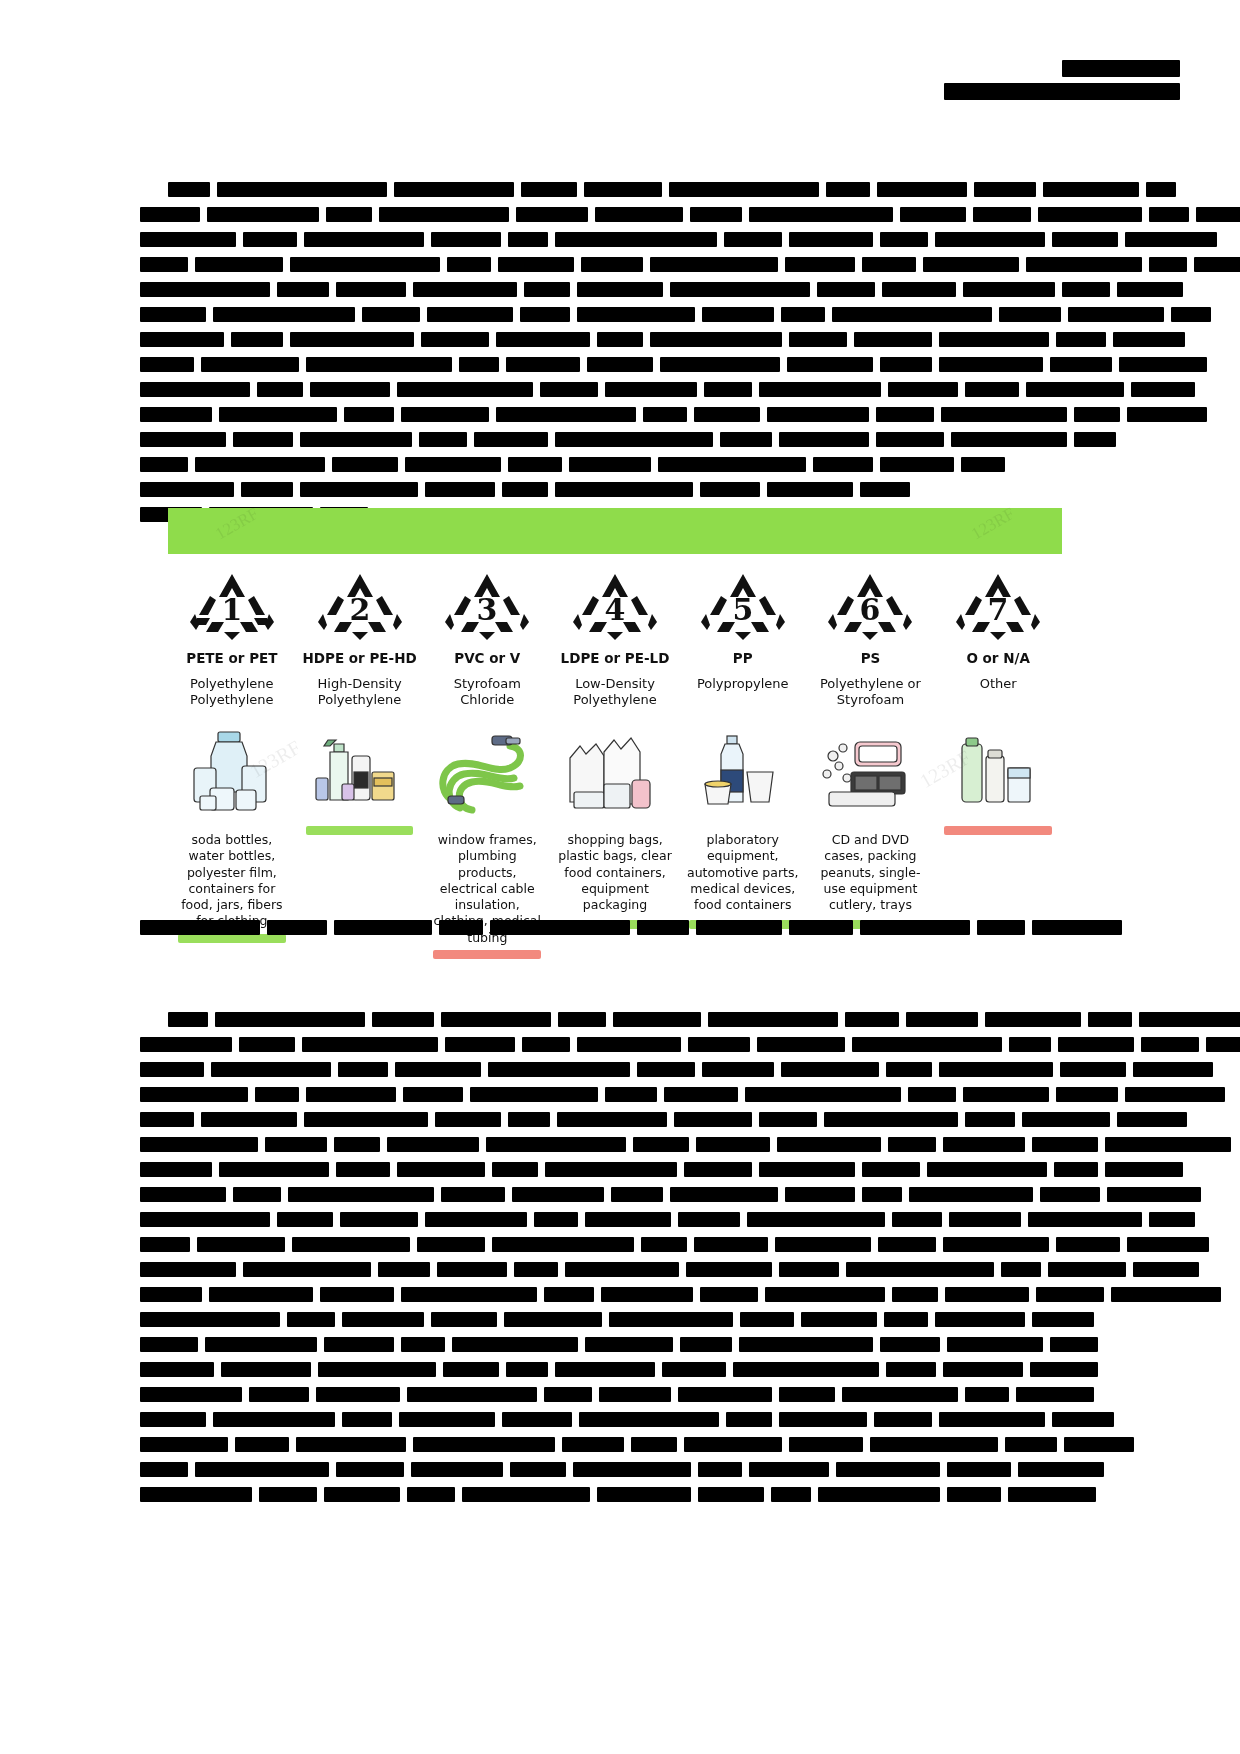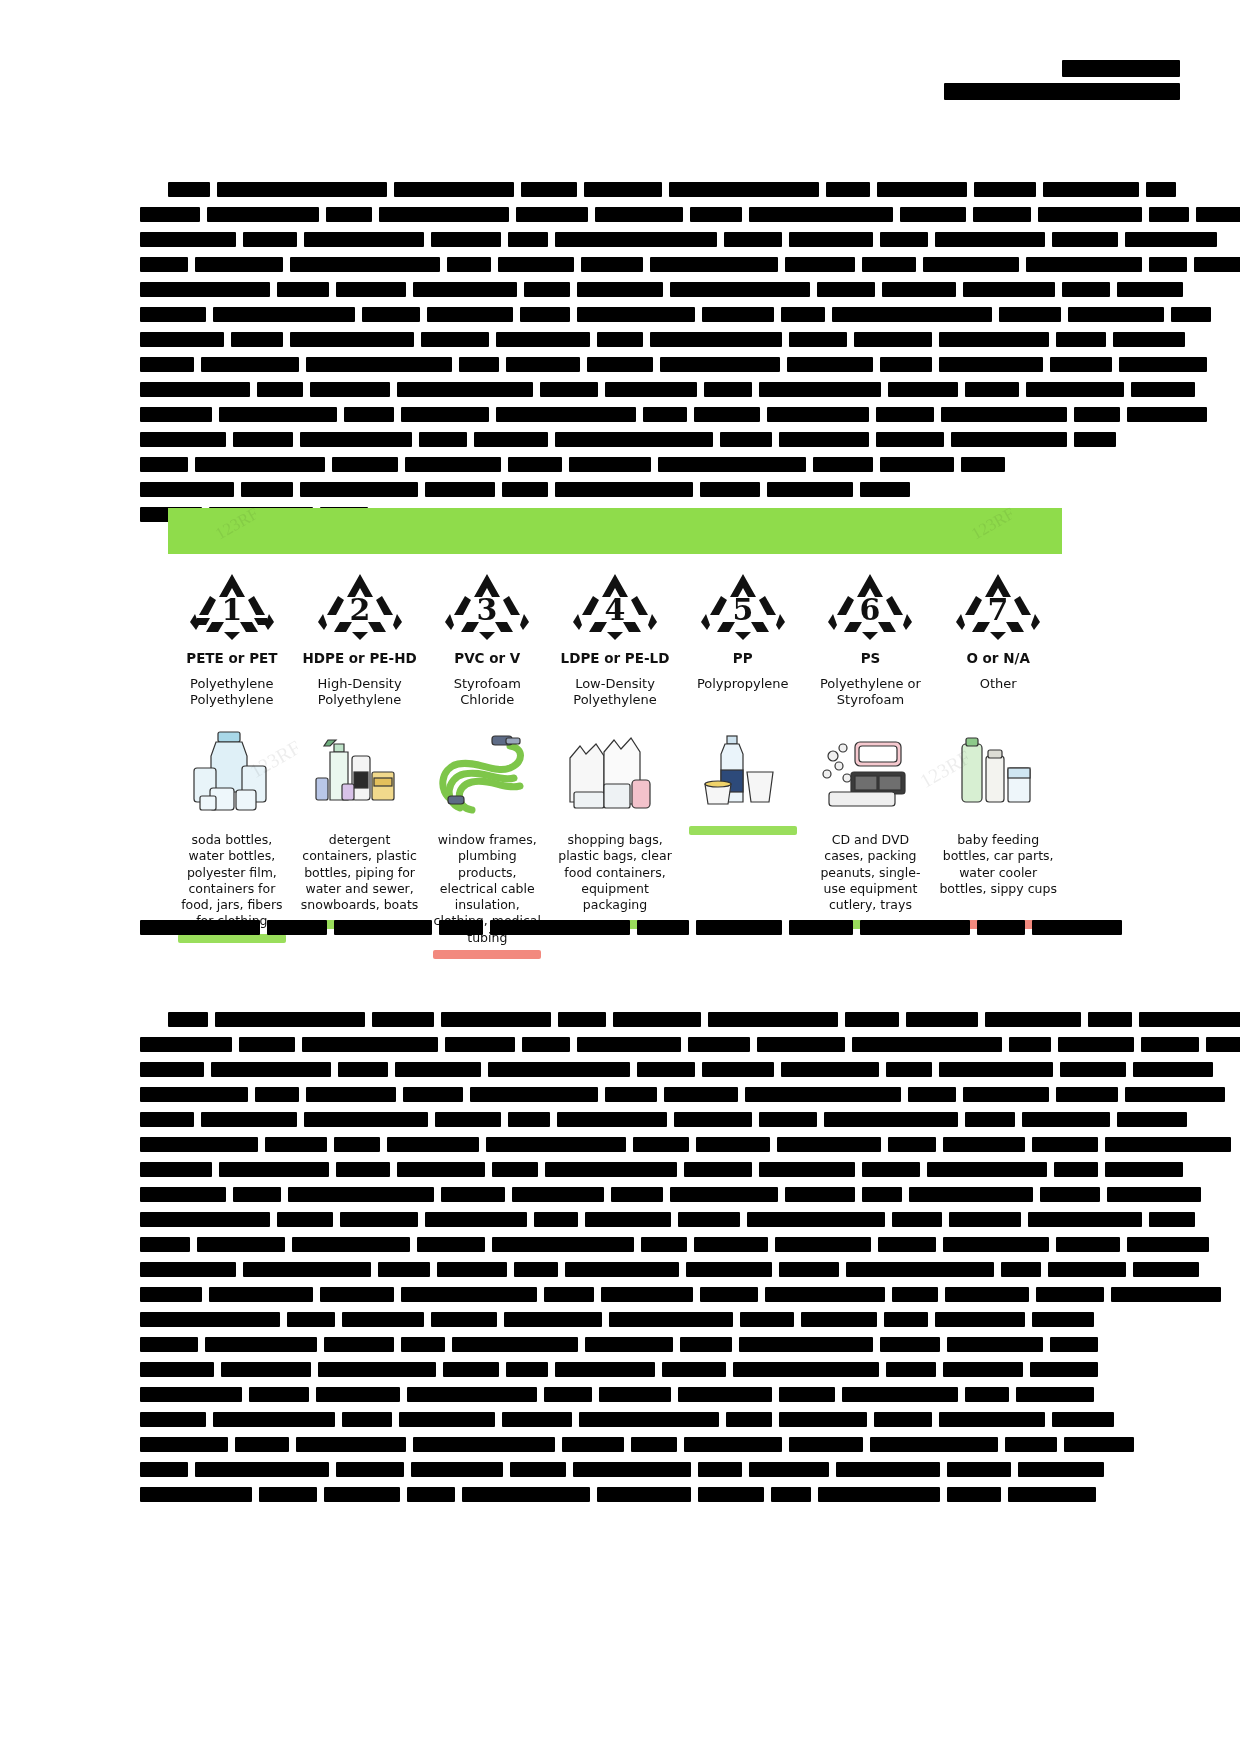--- a/index.html
+++ b/index.html
@@ -251,21 +251,20 @@
             <path d="M16 18 h8 l-6 6 h-6 z" fill="#6fae7e"></path>
             <rect x="40" y="34" width="18" height="44" rx="3" fill="#f4f4f4"></rect>
             <rect x="42" y="50" width="14" height="16" fill="#2b2b2b"></rect>
             <rect x="60" y="50" width="22" height="28" rx="2" fill="#f1d98c"></rect>
             <rect x="62" y="56" width="18" height="8" fill="#e4c05c"></rect>
             <rect x="4" y="56" width="12" height="22" rx="2" fill="#b9c7e8"></rect>
             <rect x="30" y="62" width="12" height="16" rx="2" fill="#d8c2e8"></rect>
           </g>
         </svg>
       </div>
-      <div class="code-uses">detergent containers, plastic bottles, piping for water and sewer, snowboards, boats</div>
       <div class="code-bar" style="background:#9ade5c"></div>
     </div>
 
     <div class="code-col">
       <div class="tri-wrap">
         <svg width="84" height="72" viewBox="0 0 84 72" aria-hidden="true">
           <g fill="#111">
             <path d="M42 4 L55 27 L47 27 L42 18 L37 27 L29 27 Z"></path>
             <path d="M26 30 L18 45 L9 45 L20 26 Z"></path>
             <path d="M5 44 L0 52 L6 60 L9 55 Z"></path>
@@ -354,20 +353,21 @@
           <g stroke="#333" stroke-width="1.2">
             <rect x="32" y="14" width="10" height="8" fill="#cfe3ef"></rect>
             <path d="M30 22 h14 l4 10 v48 h-22 v-48 z" fill="#eaf4fa"></path>
             <rect x="26" y="48" width="22" height="22" fill="#2d4a7a"></rect>
             <path d="M52 50 l26 0 l-4 30 h-18 z" fill="#f6f6f6"></path>
             <path d="M10 62 h26 l-3 20 h-20 z" fill="#f6f6f6"></path>
             <ellipse cx="23" cy="62" rx="13" ry="3" fill="#f0d36a"></ellipse>
           </g>
         </svg>
       </div>
+      <div class="code-uses">plaboratory equipment, automotive parts, medical devices, food containers</div>
       <div class="code-bar" style="background:#9ade5c"></div>
     </div>
 
     <div class="code-col">
       <div class="tri-wrap">
         <svg width="84" height="72" viewBox="0 0 84 72" aria-hidden="true">
           <g fill="#111">
             <path d="M42 4 L55 27 L47 27 L42 18 L37 27 L29 27 Z"></path>
             <path d="M26 30 L18 45 L9 45 L20 26 Z"></path>
             <path d="M5 44 L0 52 L6 60 L9 55 Z"></path>
@@ -426,21 +426,20 @@
           <g stroke="#333" stroke-width="1.2">
             <rect x="12" y="22" width="20" height="58" rx="4" fill="#d7efd2"></rect>
             <rect x="16" y="16" width="12" height="8" rx="2" fill="#8dc98a"></rect>
             <rect x="36" y="34" width="18" height="46" rx="3" fill="#f3f3ef"></rect>
             <rect x="38" y="28" width="14" height="8" rx="2" fill="#dcdcd4"></rect>
             <rect x="58" y="46" width="22" height="34" rx="2" fill="#eef6fa"></rect>
             <rect x="58" y="46" width="22" height="10" fill="#cfe6f2"></rect>
           </g>
         </svg>
       </div>
-      <div class="code-uses">baby feeding bottles, car parts, water cooler bottles, sippy cups</div>
       <div class="code-bar" style="background:#f2897e"></div>
     </div>
 
   </div>
 
   <span class="watermark" style="left:80px; top:240px; transform:rotate(-30deg); font-size:20px;">123RF</span>
   <span class="watermark" style="right:90px; top:250px; transform:rotate(-30deg); font-size:20px;">123RF</span>
 </div>
 
 <div id="caption-line" class="redact-block">

